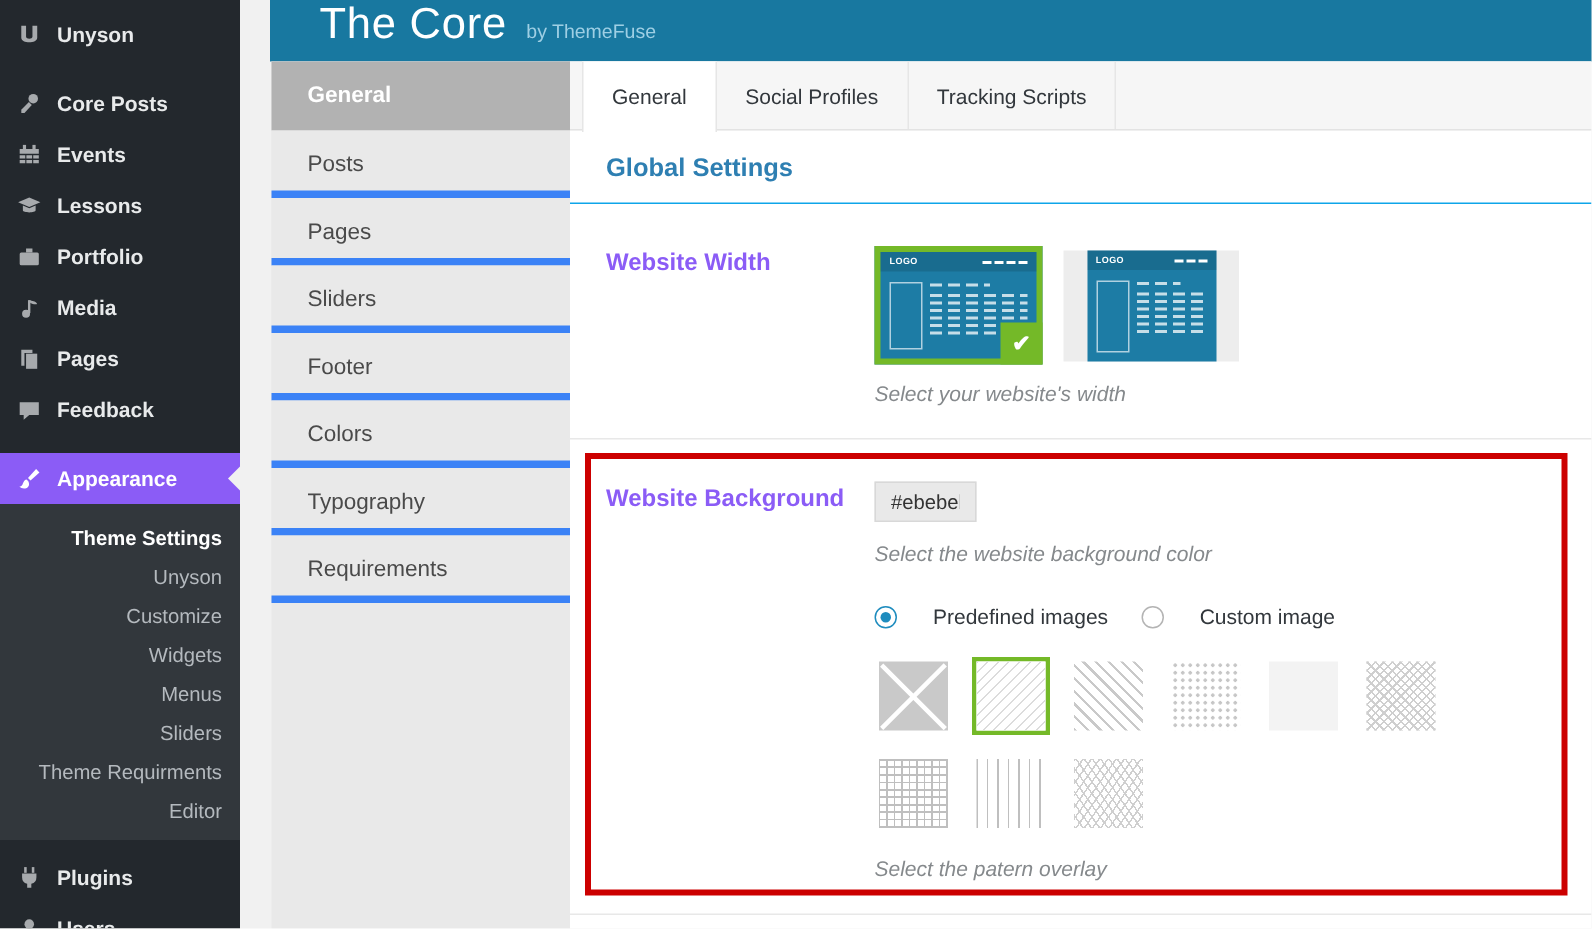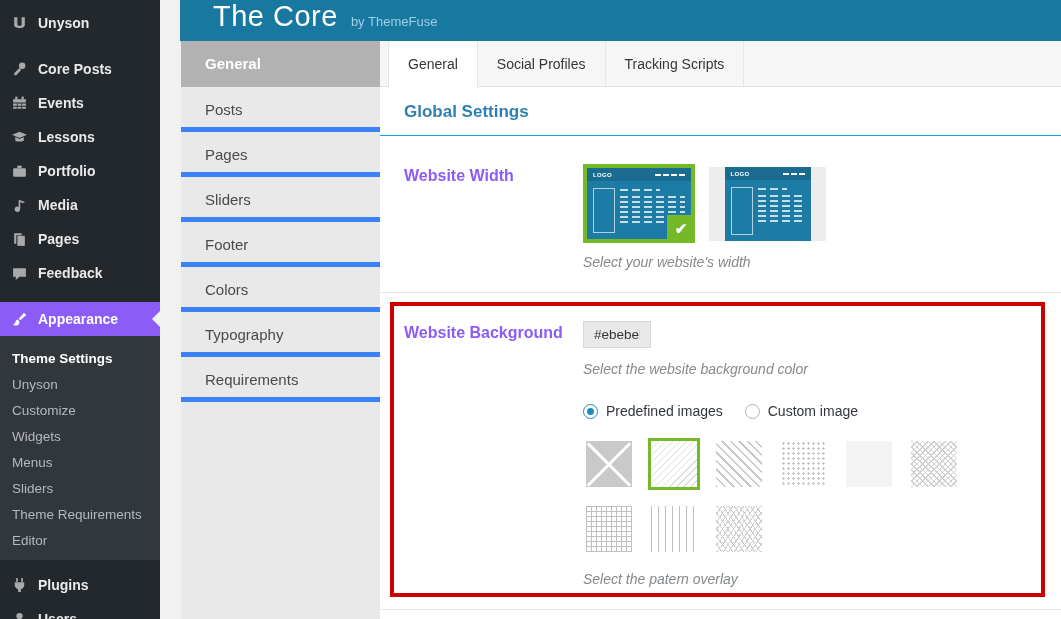--- a/index.html
+++ b/index.html
@@ -20,21 +20,21 @@
     cursor:pointer; position:relative;
   }
   .menu-item .mi-icon { width:20px; height:20px; display:flex; align-items:center; justify-content:center; color:#a7aaad; flex-shrink:0; }
   .menu-item.top-gap { margin-top:12px; }
   .menu-item.active { background:#8b5cf6; color:#fff; }
   .menu-item.active .mi-icon { color:#fff; }
   .menu-item.active::after {
     content:""; position:absolute; right:0; top:50%; margin-top:-8px;
     border:8px solid transparent; border-right-color:#f1f1f1;
   }
-  #appearance-submenu { background:#32373c; padding:10px 0 6px; }
+  #appearance-submenu { background:#32373c; padding:10px 0 6px;text-align:right; }
   .sub-item { padding:5px 12px 6px; font-size:13.5px; color:#b4b9be; cursor:pointer; }
   .sub-item.current { color:#fff; font-weight:700; }
 
   
   #theme-header {
     position:absolute; left:180px; top:0; width:1014px; height:41px;
     background:#1878a0; overflow:hidden; display:flex; align-items:baseline;
   }
   #theme-title { color:#fff; font-size:29px; font-weight:400; margin:-4px 0 0 33px; line-height:40px; letter-spacing:.5px; }
   #theme-subtitle { color:#9ecfe4; font-size:13px; margin-left:13px; }
@@ -91,21 +91,21 @@
   .width-caption { margin-top:11px; }
 
   
   .bg-controls { flex:1; }
   #bg-color-input {
     display:inline-block; background:#e9e9e9; border:1px solid #d8d8d8; padding:5px 10px;
     font-size:13.5px; color:#333; font-family:"Liberation Sans", sans-serif; width:68px;
   }
   .bg-color-caption { margin-top:13px; }
   .radio-row { margin-top:26px; display:flex; align-items:center; gap:8px; }
-  .radio-group { display:flex; align-items:center; gap:8px; cursor:pointer;justify-content:space-between; }
+  .radio-group { display:flex; align-items:center; gap:24px; cursor:pointer;justify-content:space-between; }
   .radio-group + .radio-group { margin-left:14px; }
   .radio { width:15px; height:15px; border-radius:50%; border:1px solid #b4b4b4; background:#fff;
     display:inline-flex; align-items:center; justify-content:center; flex-shrink:0; }
   .radio.on { border-color:#1e8cbe; }
   .radio.on::after { content:""; width:7px; height:7px; border-radius:50%; background:#1e8cbe; }
   .radio-label { font-size:14px; color:#32373c; }
 
   
   .pattern-grid { margin-top:19px; width:400px; display:flex; flex-wrap:wrap; gap:13px; }
   .swatch { width:52px; height:52px; position:relative; cursor:pointer; border:3px solid transparent; }
@@ -235,21 +235,21 @@
     <span>Appearance</span>
   </div>
 
   <div id="appearance-submenu">
     <div class="sub-item current">Theme Settings</div>
     <div class="sub-item">Unyson</div>
     <div class="sub-item">Customize</div>
     <div class="sub-item">Widgets</div>
     <div class="sub-item">Menus</div>
     <div class="sub-item">Sliders</div>
-    <div class="sub-item">Theme Requirements</div>
+    <div class="sub-item">Theme Requirments</div>
     <div class="sub-item">Editor</div>
   </div>
 
   <div class="menu-item" style="margin-top:8px;align-items:center;">
     <span class="mi-icon">
       <svg width="17" height="17" viewBox="0 0 16 16" fill="currentColor">
           <rect x="4.8" y="1" width="1.6" height="3.6"></rect>
           <rect x="9.6" y="1" width="1.6" height="3.6"></rect>
           <path d="M3.5 5h9v2.4a4.2 4.2 0 01-3.2 4.1V14H6.7v-2.5A4.2 4.2 0 013.5 7.4z"></path>
         </svg>

